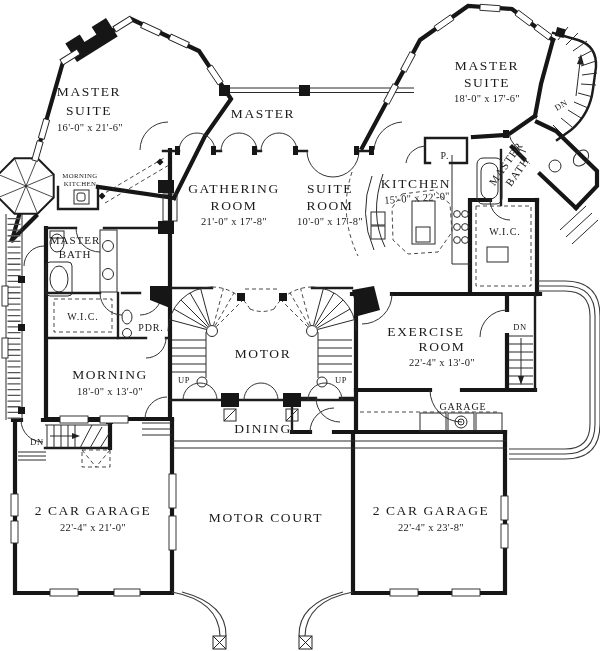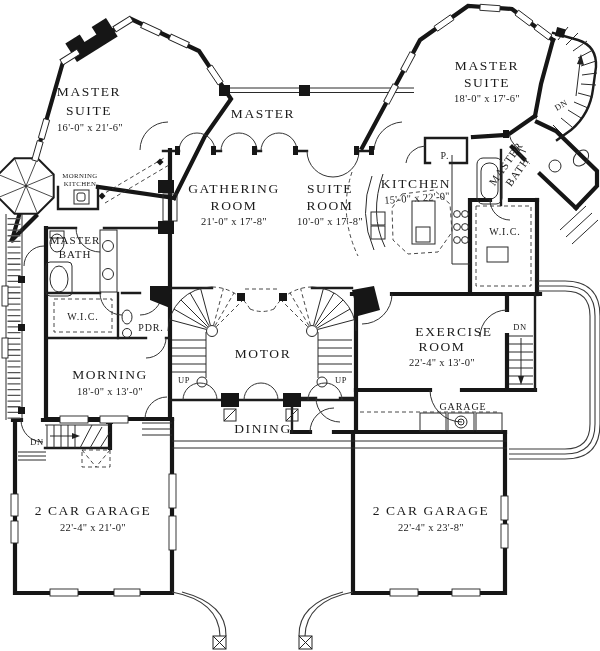--- a/index.html
+++ b/index.html
@@ -310,28 +310,29 @@
   <div class="lbl small" style="left:83px;top:316px">W.I.C.</div>
   <div class="lbl small" style="left:151px;top:327px">PDR.</div>
 
   <div class="lbl room" style="left:263px;top:354px">MOTOR</div>
   <div class="lbl tiny" style="left:184px;top:380px">UP</div>
   <div class="lbl tiny" style="left:341px;top:380px">UP</div>
 
   <div class="lbl room" style="left:110px;top:375px">MORNING</div>
   <div class="lbl dims" style="left:110px;top:391px">18'-0" x 13'-0"</div>
 
-  <div class="lbl room" style="left:454px;top:332px">EXERCISE</div>
+  <div class="lbl room" style="left:426px;top:332px">EXERCISE</div>
   <div class="lbl room" style="left:442px;top:347px">ROOM</div>
   <div class="lbl dims" style="left:442px;top:362px">22'-4" x 13'-0"</div>
 
   <div class="lbl tiny" style="left:520px;top:327px">DN</div>
   <div class="lbl small" style="left:463px;top:406px">GARAGE</div>
   <div class="lbl room" style="left:263px;top:429px">DINING</div>
   <div class="lbl tiny" style="left:37px;top:442px">DN</div>
 
   <div class="lbl room" style="left:93px;top:511px">2 CAR GARAGE</div>
   <div class="lbl dims" style="left:93px;top:527px">22'-4" x 21'-0"</div>
 
+  <div class="lbl room" style="left:266px;top:518px">MOTOR COURT</div>
 
   <div class="lbl room" style="left:431px;top:511px">2 CAR GARAGE</div>
   <div class="lbl dims" style="left:431px;top:527px">22'-4" x 23'-8"</div>
 </div>
 
 </body></html>

